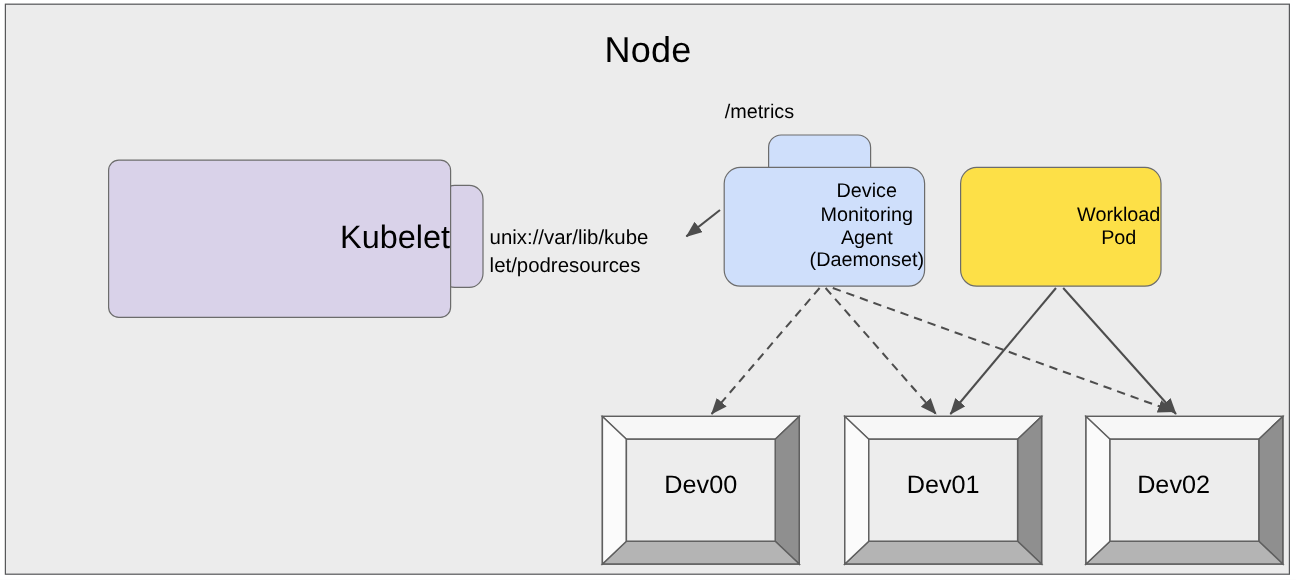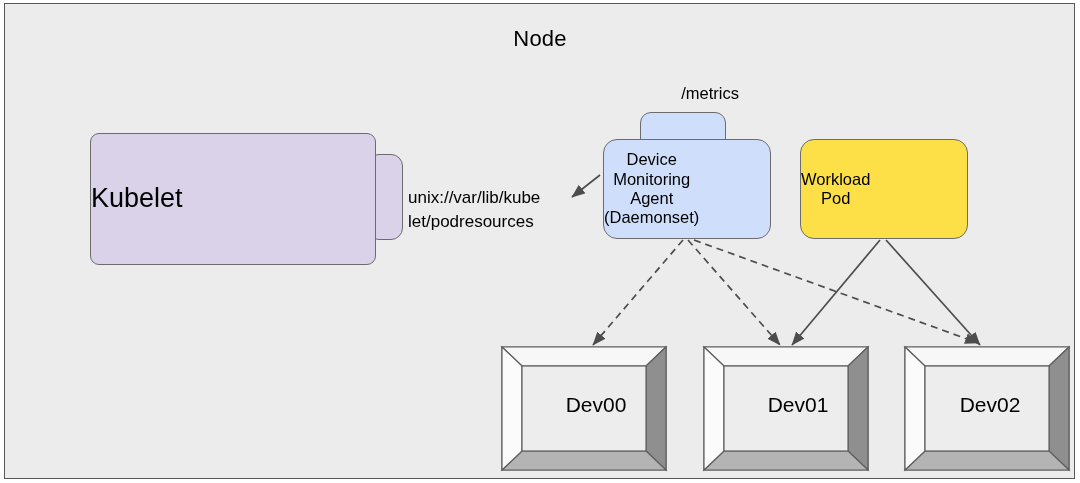--- a/index.html
+++ b/index.html
@@ -25,32 +25,32 @@
     background: #ececec;
     border: 1px solid #57585a;
     box-sizing: border-box;
   }
   .node-title {
     position: absolute;
     left: 0;
     top: 26px;
     width: 1080px;
     text-align: center;
-    font-size: 22px;
+    font-size: 30px;
     color: #000000;
     letter-spacing: 0.2px;
   }
   
   .rbox {
     position: absolute;
     box-sizing: border-box;
     border: 1.4px solid #6c6c6c;
     display: flex;
     align-items: center;
-    justify-content: flex-start;
+    justify-content: flex-end;
     text-align: center;
     color: #000000;
     line-height: 1.18;
   }
   .kubelet {
     left: 90px;
     top: 133px;
     width: 286px;
     height: 132px;
     background: #d9d2e9;
@@ -98,24 +98,24 @@
   }
   .edge-label {
     position: absolute;
     color: #000000;
     font-size: 17px;
     line-height: 1.4;
     white-space: pre-line;
     text-align: left;
   }
   .metrics-label {
-    left: 645px;
+    left: 604px;
     top: 82px;
     width: 130px;
-    text-align: center;
+    text-align: left;
     font-size: 16.5px;
   }
   .podres-label {
     left: 408px;
     top: 186px;
     width: 165px;
   }
   
   .dev {
     position: absolute;
@@ -128,21 +128,20 @@
     top: 0;
     width: 164px;
     height: 115px;
     display: flex;
     align-items: center;
     justify-content: center;
     font-size: 21px;
     color: #000000;
     z-index: 5;
     pointer-events: none;
-    margin-left: 12px;
   }
   .svgwrap {
     position: absolute;
     left: 0;
     top: 0;
     width: 1080px;
     height: 483px;
     pointer-events: none;
   }
   .svg-arrows { z-index: 1; }

